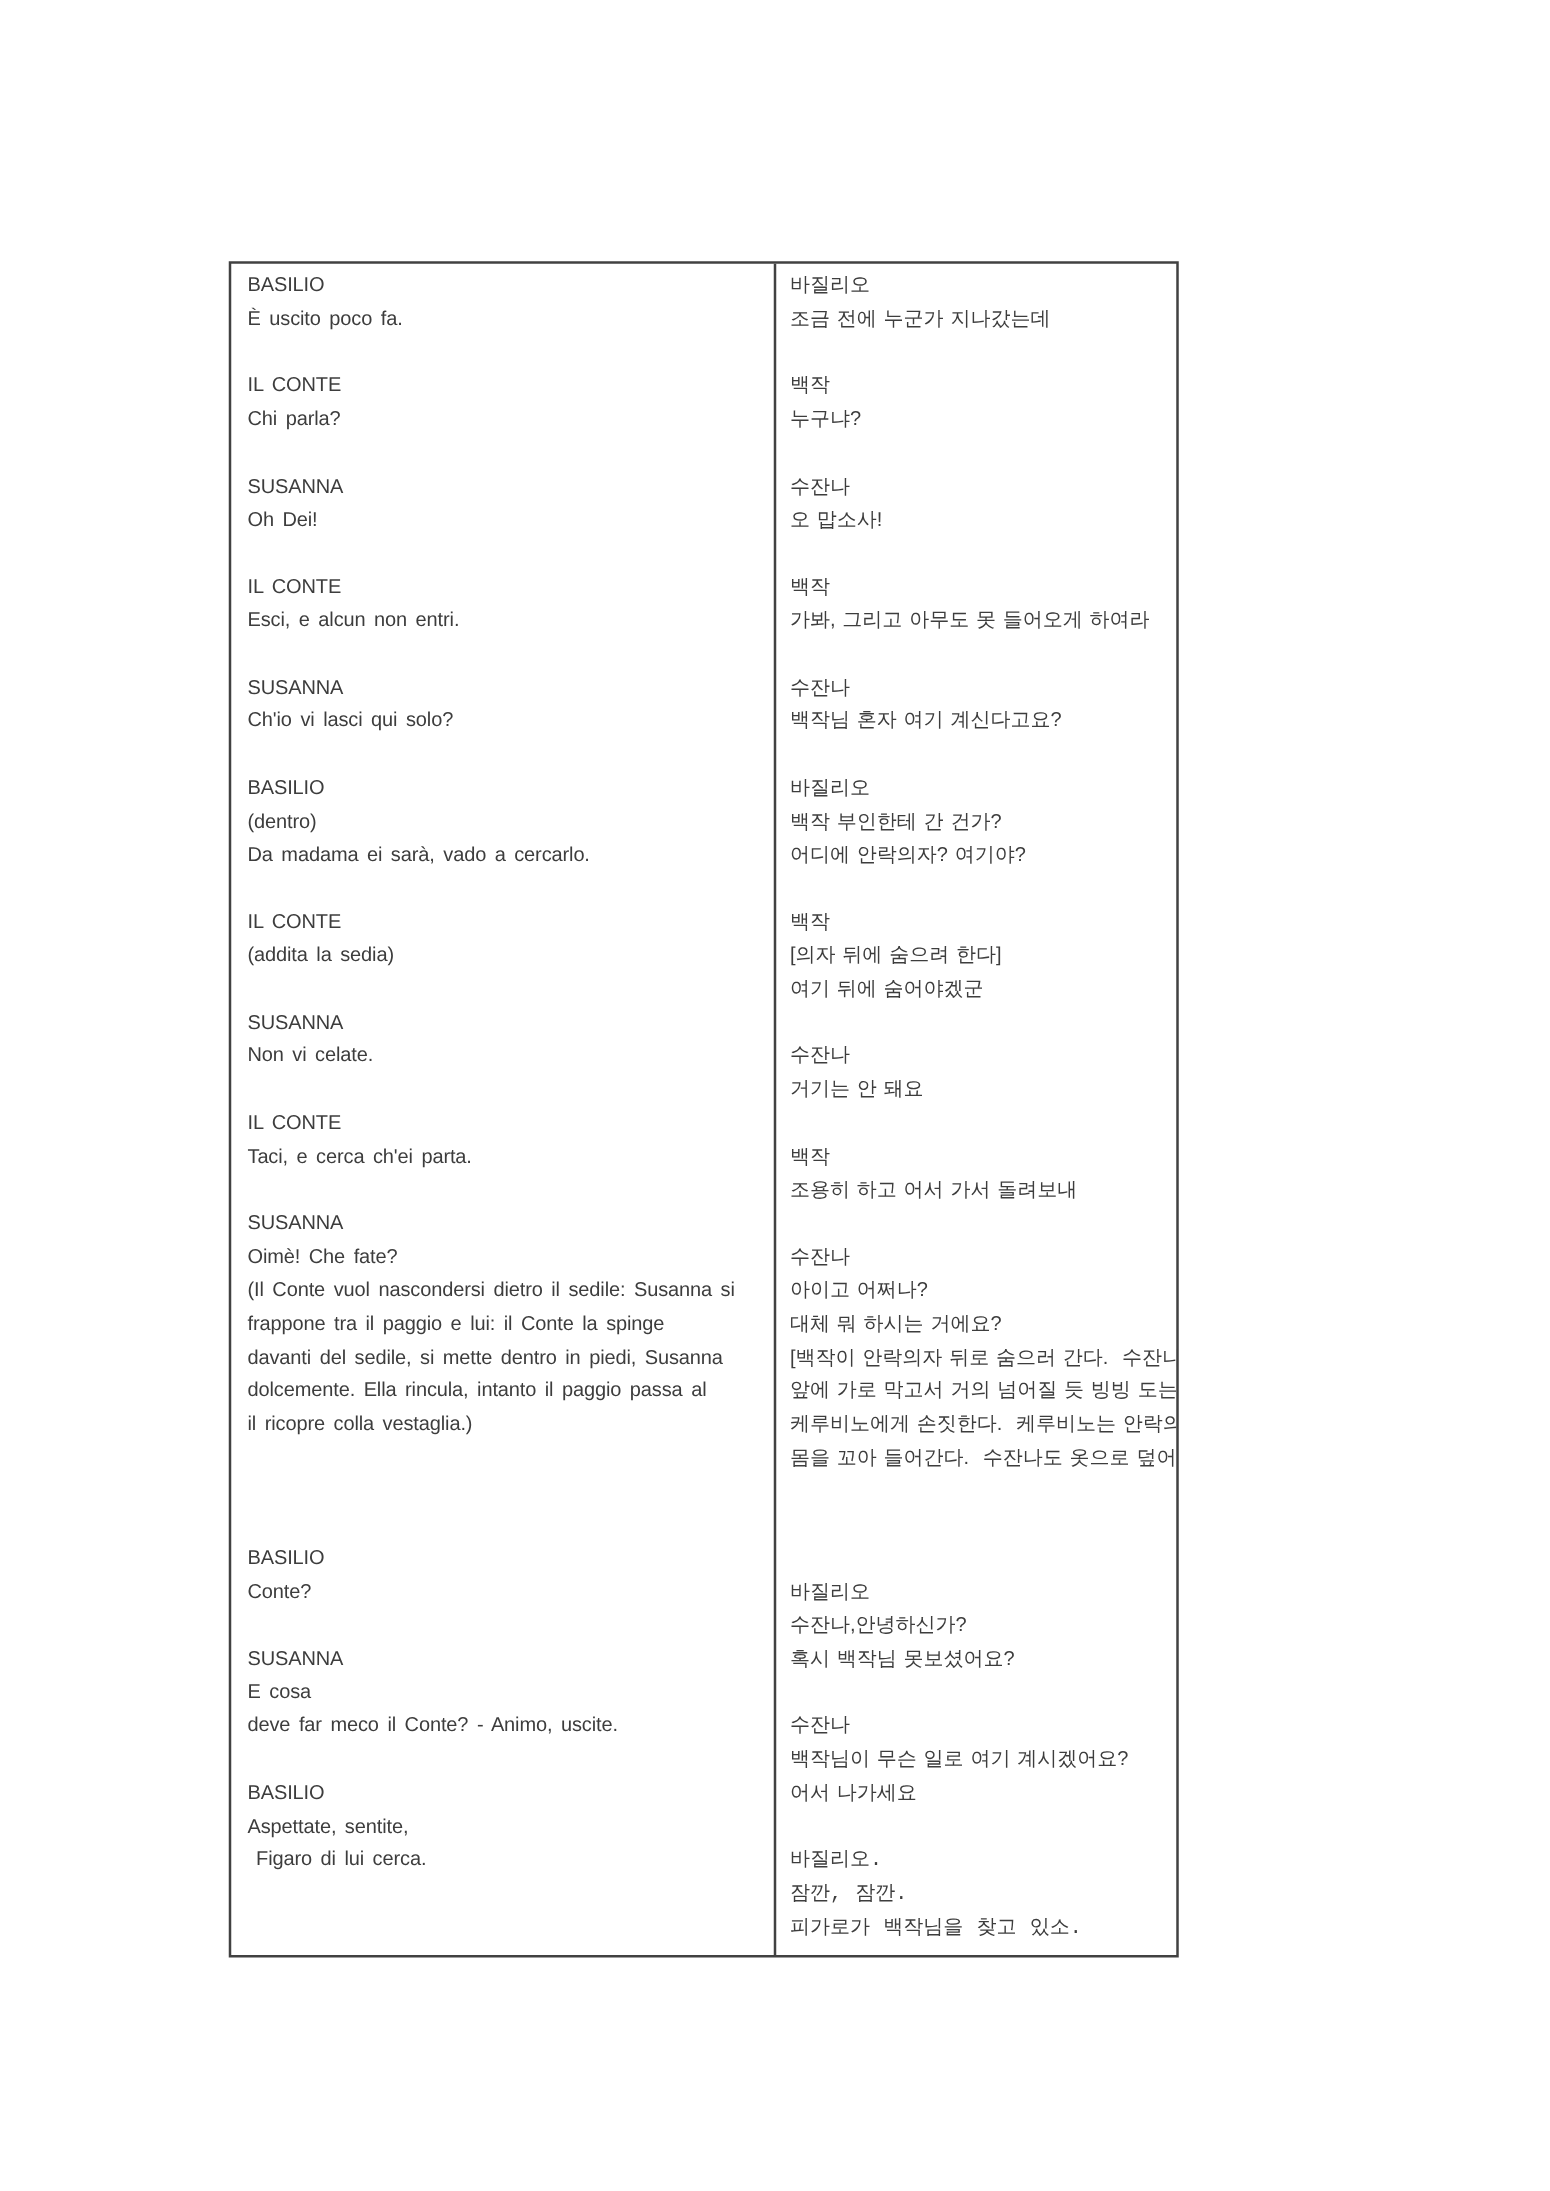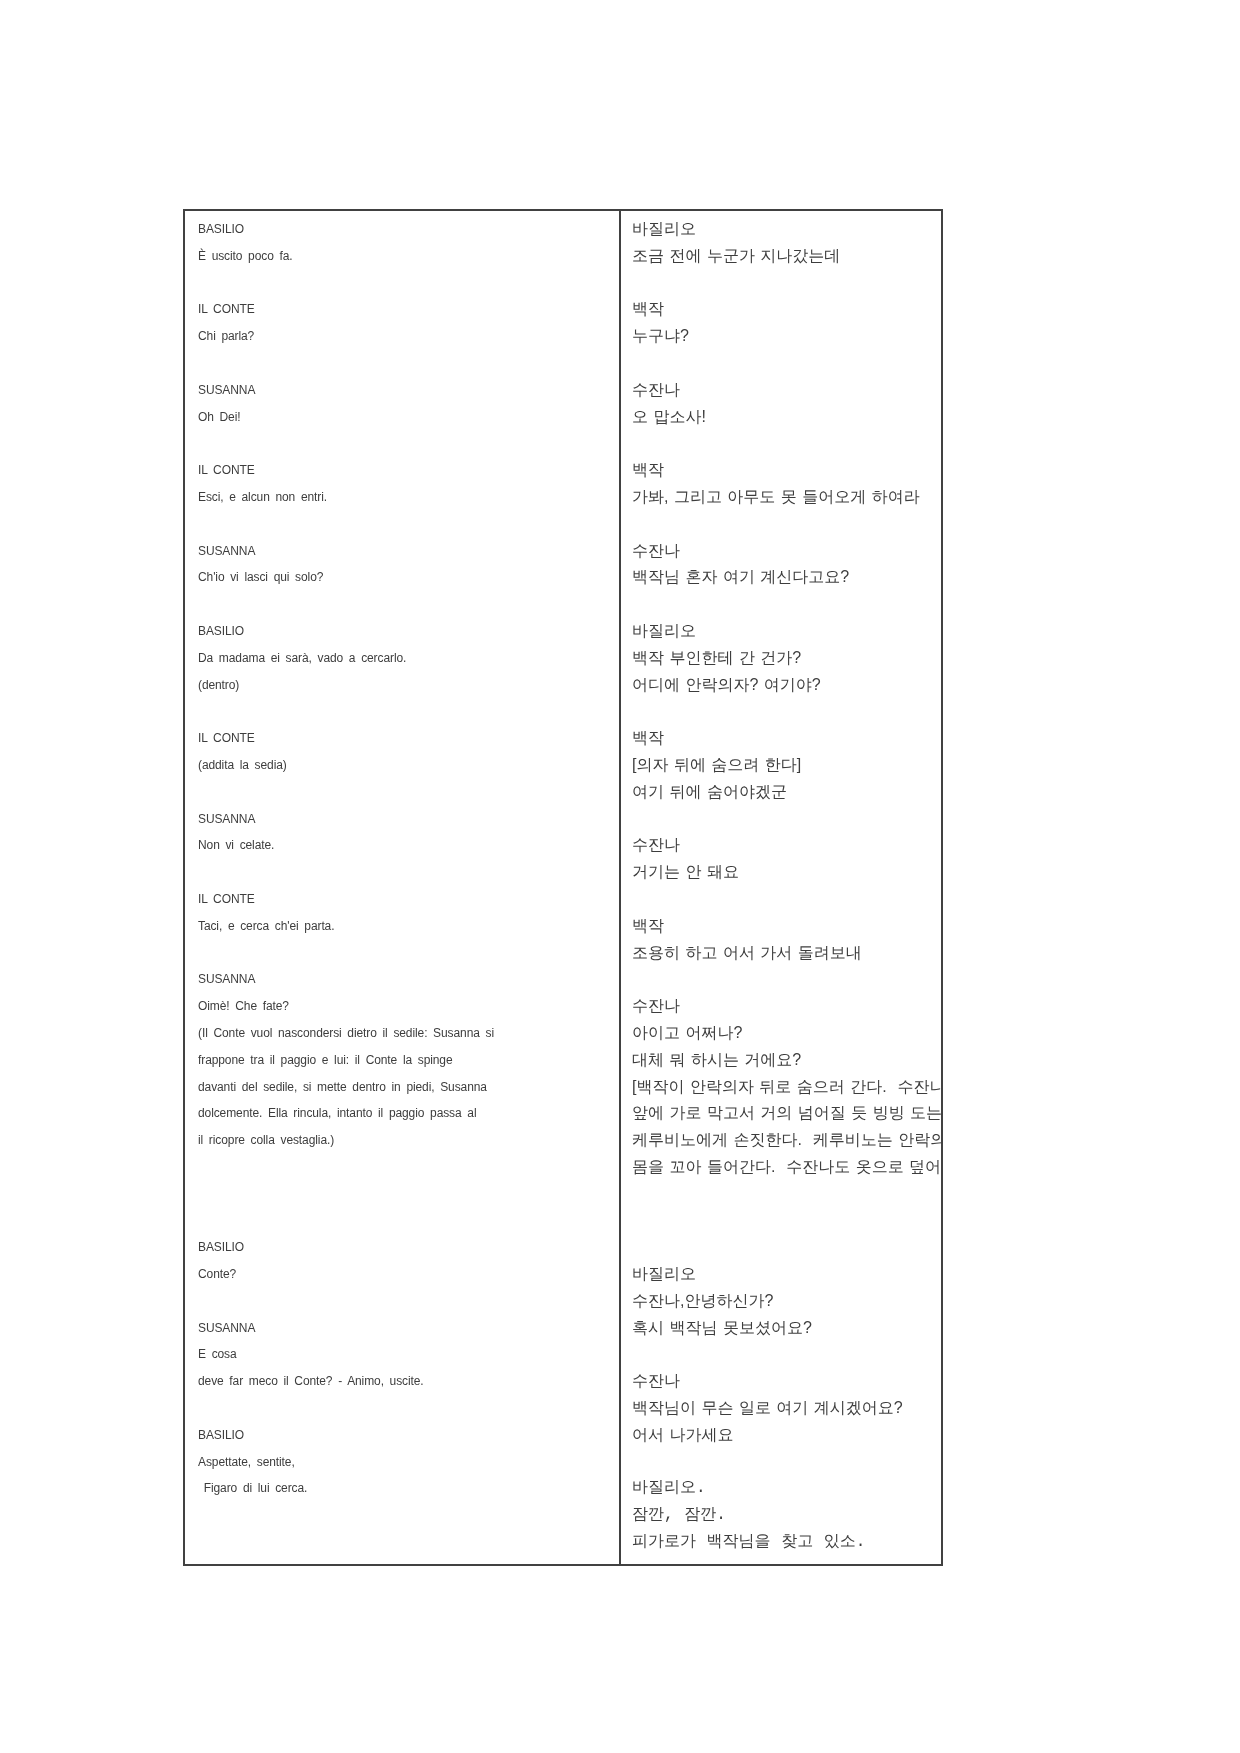--- a/index.html
+++ b/index.html
@@ -33,21 +33,21 @@
   .cell-right {
     flex: 1;
     border-left: 2px solid var(--border-color, #414141);
     padding: 5px 4px 0 11px;
   }
   .line {
     line-height: 26.8px;
     white-space: pre;
   }
   .cell-left .line {
-    font-size: 12px;
+    font-size: 16px;
     word-spacing: 2.5px;
     letter-spacing: -0.1px;
   }
   .cell-right .line {
     font-size: 16px;
     word-spacing: 1px;
   }
   .speaker { }
 </style>
 </head>
@@ -70,22 +70,22 @@
       <div class="block" style="margin-bottom: 26.8px;">
         <div class="line speaker">IL CONTE</div>
         <div class="line">Esci, e alcun non entri.</div>
       </div>
       <div class="block" style="margin-bottom: 26.8px;">
         <div class="line speaker">SUSANNA</div>
         <div class="line">Ch'io vi lasci qui solo?</div>
       </div>
       <div class="block" style="margin-bottom: 26.8px;">
         <div class="line speaker">BASILIO</div>
+        <div class="line">(dentro)</div>
         <div class="line">Da madama ei sarà, vado a cercarlo.</div>
-        <div class="line">(dentro)</div>
       </div>
       <div class="block" style="margin-bottom: 26.8px;">
         <div class="line speaker">IL CONTE</div>
         <div class="line">(addita la sedia)</div>
       </div>
       <div class="block" style="margin-bottom: 26.8px;">
         <div class="line speaker">SUSANNA</div>
         <div class="line">Non vi celate.</div>
       </div>
       <div class="block" style="margin-bottom: 26.8px;">

